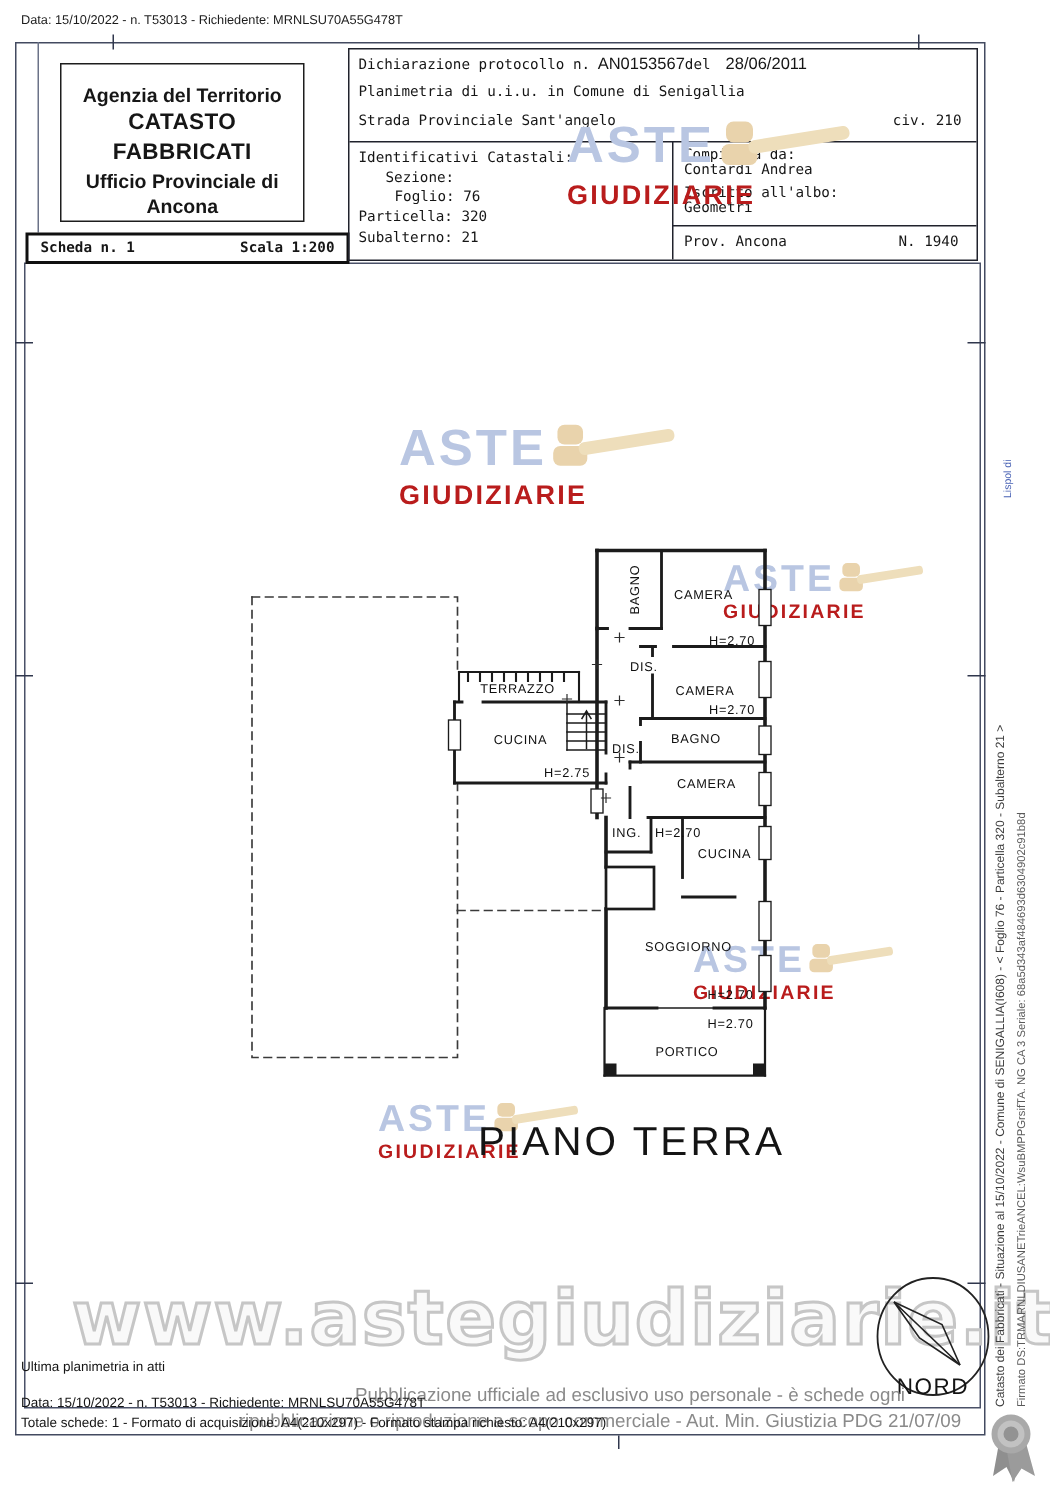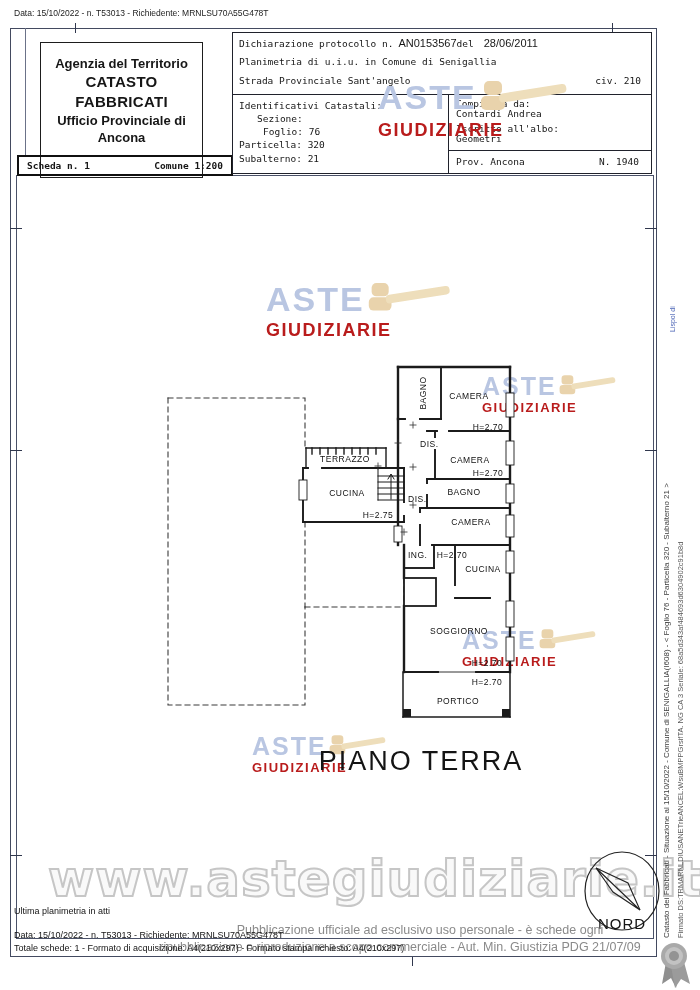--- a/index.html
+++ b/index.html
@@ -5,21 +5,21 @@
   html,body{margin:0;padding:0;background:#e8e8e8;}
   #page{position:relative;width:700px;height:990px;background:#ffffff;overflow:hidden;
         font-family:"Liberation Sans",sans-serif;color:#161616;}
   .abs{position:absolute;}
   
   .outer-frame{left:10px;top:28px;width:645px;height:927px;border:1.5px solid #434a60;}
   .drawing-frame{left:16px;top:175px;width:636px;height:762px;border:1px solid #4a5168;}
   .fold-line{left:25px;top:28px;width:1px;height:127px;background:#6b7288;}
   .tick{background:#30374d;}
   
-  .agency-box{left:40px;top:42px;width:163px;height:136px;border:1.3px solid #1d1d1d;
+  .agency-box{left:40px;top:42px;width:163px;height:106px;border:1.3px solid #1d1d1d;
               text-align:center;padding-top:12px;box-sizing:border-box;}
   .agency-box .l1,.agency-box .l3,.agency-box .l4{font-size:13px;font-weight:bold;line-height:17px;}
   .agency-box .l2{font-size:15px;font-weight:bold;line-height:20px;letter-spacing:.3px;}
   .scheda-box{left:17px;top:155px;width:196px;height:17px;border:2px solid #101010;
               display:flex;justify-content:space-between;align-items:center;padding:0 8px;
               font-family:"DejaVu Sans Mono",monospace;font-size:9.5px;font-weight:bold;}
   .decl-box{left:232px;top:32px;width:418px;height:140px;border:1px solid #20222c;}
   .mono{font-family:"DejaVu Sans Mono",monospace;font-size:9.5px;white-space:nowrap;}
   .stamp{font-family:"Liberation Sans",sans-serif;font-size:11px;white-space:nowrap;}
   .hdiv{height:1px;background:#20222c;}
@@ -67,21 +67,21 @@
 
   <div class="abs agency-box">
     <div class="l1">Agenzia del Territorio</div>
     <div class="l2">CATASTO FABBRICATI</div>
     <div class="l3">Ufficio Provinciale di</div>
     <div class="l4">Ancona</div>
   </div>
 
   <div class="abs scheda-box">
     <span>Scheda n. 1</span>
-    <span>Comune 1:200</span>
+    <span>Scala 1:200</span>
   </div>
 
   <div class="abs decl-box">
     <div class="abs" style="left:6px;top:4px;display:flex;align-items:flex-end;">
       <span class="mono">Dichiarazione protocollo n.</span>
       <span class="stamp" style="margin-left:5px;">AN0153567</span>
       <span class="mono" style="margin-left:0;">del</span>
       <span class="stamp" style="margin-left:10px;">28/06/2011</span>
     </div>
     <div class="abs mono" style="left:6px;top:23px;">Planimetria di u.i.u. in Comune di Senigallia</div>

